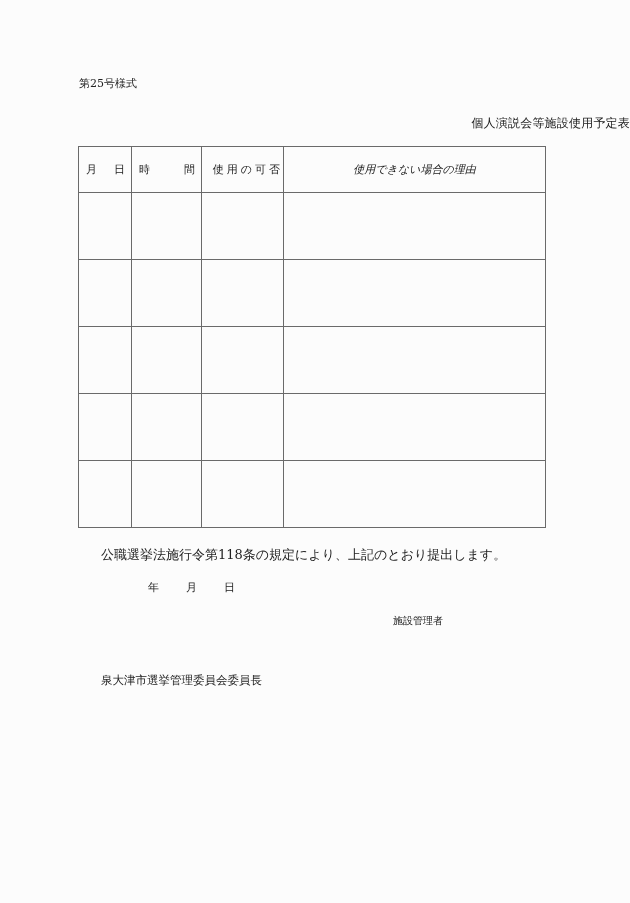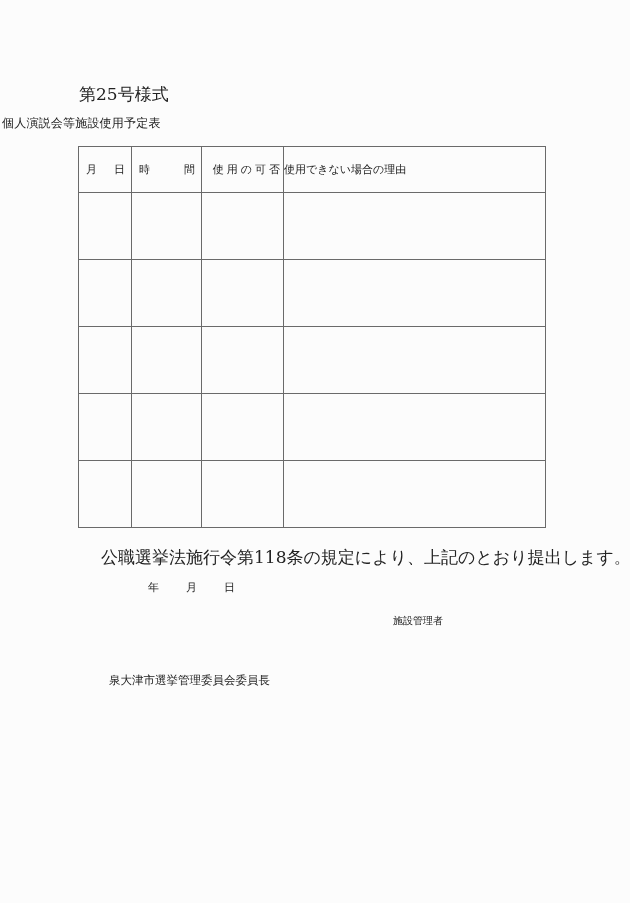--- a/index.html
+++ b/index.html
@@ -10,26 +10,26 @@
     body {
       width: 630px;
       height: 903px;
       position: relative;
       overflow: hidden;
       font-family: "DejaVu Serif", "Liberation Serif", serif;
       color: #222;
     }
     .abs { position: absolute; white-space: nowrap; }
     .form-number {
-      left: 79px; top: 83px;
-      font-size: 17px;
+      left: 79px; top: 76px;
+      font-size: 11px;
     }
     .doc-title {
       left: 0; width: 630px; top: 115px;
-      text-align: left;
+      text-align: right;
       font-size: 12px;
       letter-spacing: 0.2px;
       padding-left: 0;
     }
     .doc-title span { display: inline-block; margin-left: 2px; }
     table.schedule {
       position: absolute;
       left: 78px; top: 146px;
       border-collapse: collapse;
       table-layout: fixed;
@@ -50,41 +50,40 @@
     .th-spread {
       display: flex;
       justify-content: space-between;
       padding: 0 6px 0 7px;
     }
     .th-avail {
       letter-spacing: 3px;
       text-align: right;
       padding-left: 3px;
     }
-    .th-reason { text-align: left; }
+    .th-reason { text-align: center; font-style: italic; }
     .statement {
       left: 101px; top: 546px;
-      font-size: 17px;
+      font-size: 13px;
     }
     .date-line {
       left: 148px; top: 580px;
       font-size: 11px;
       display: flex;
     }
     .date-line span { display: inline-block; }
     .date-line .gap1 { width: 27px; }
     .date-line .gap2 { width: 27px; }
     .manager {
       left: 393px; top: 614px;
       font-size: 10px;
     }
     .addressee {
       left: 101px; top: 673px;
       font-size: 11.5px;
-      margin-left: 8px;
     }
   </style>
 </head>
 <body>
 
 <div class="abs form-number">第25号様式</div>
 
 <div class="abs doc-title">
   <span>個人演説会等施設使用予定表</span>
 </div>

